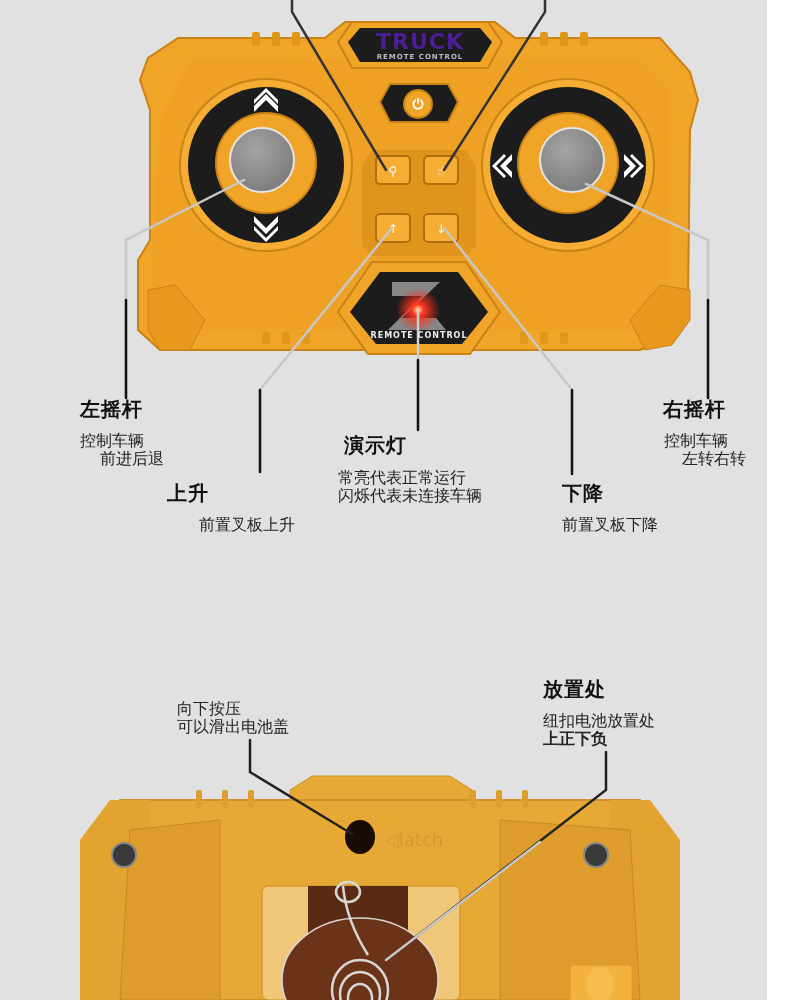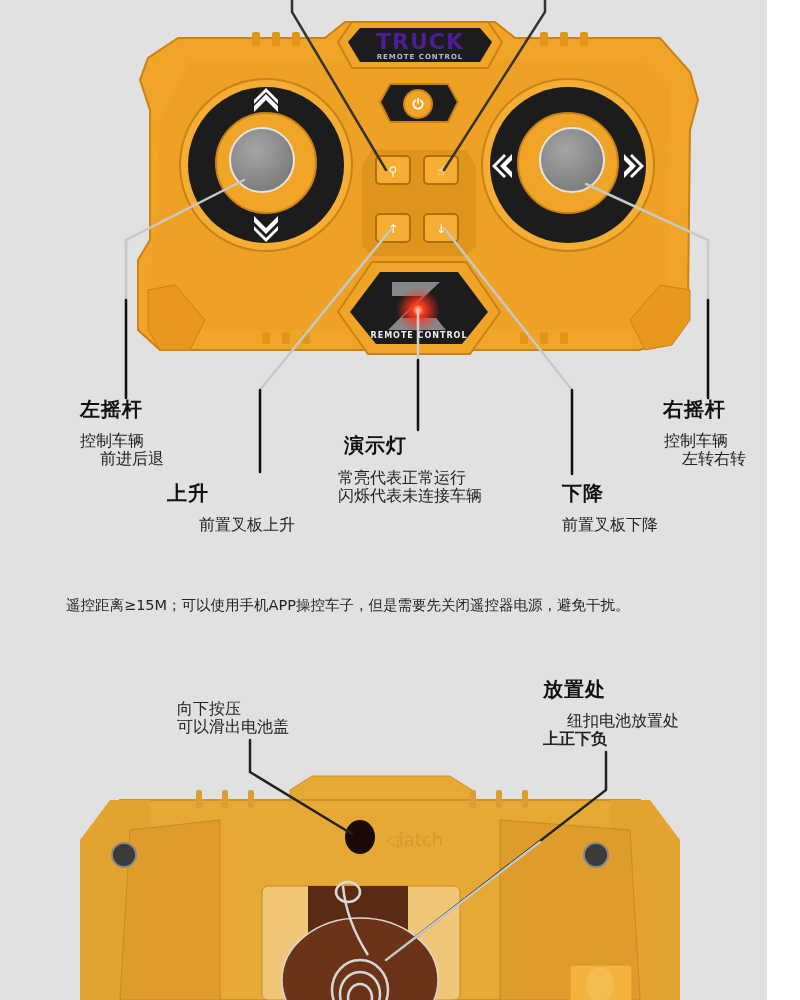--- a/index.html
+++ b/index.html
@@ -199,24 +199,23 @@
   <div class="title" style="left:663px;top:396px;">右摇杆</div>
   <div class="desc" style="left:664px;top:432px;">控制车辆</div>
   <div class="desc" style="left:682px;top:450px;">左转右转</div>
 
   <div class="title" style="left:167px;top:480px;">上升</div>
   <div class="desc" style="left:167px;top:516px;margin-left:32px;">前置叉板上升</div>
 
   <div class="title" style="left:562px;top:480px;">下降</div>
   <div class="desc" style="left:562px;top:516px;">前置叉板下降</div>
 
-  <div class="note">遥控距离≥15M；可以使用手机APP操控车子，但是需要先关闭遥控器电源，避免干扰。</div>
 
   <div class="desc" style="left:177px;top:700px;">向下按压</div>
   <div class="desc" style="left:177px;top:718px;">可以滑出电池盖</div>
 
   <div class="title" style="left:543px;top:676px;">放置处</div>
-  <div class="desc" style="left:543px;top:712px;margin-left:24px;">纽扣电池放置处</div>
+  <div class="desc" style="left:543px;top:712px;">纽扣电池放置处</div>
   <div class="desc" style="left:543px;top:730px;font-weight:bold;">上正下负</div>
 
   <div class="abs" style="left:345px;top:820px;width:30px;height:34px;border-radius:50%;"></div>
   <div class="abs" style="left:262px;top:886px;width:198px;height:114px;"></div>
 </div>
 
 </body></html>

